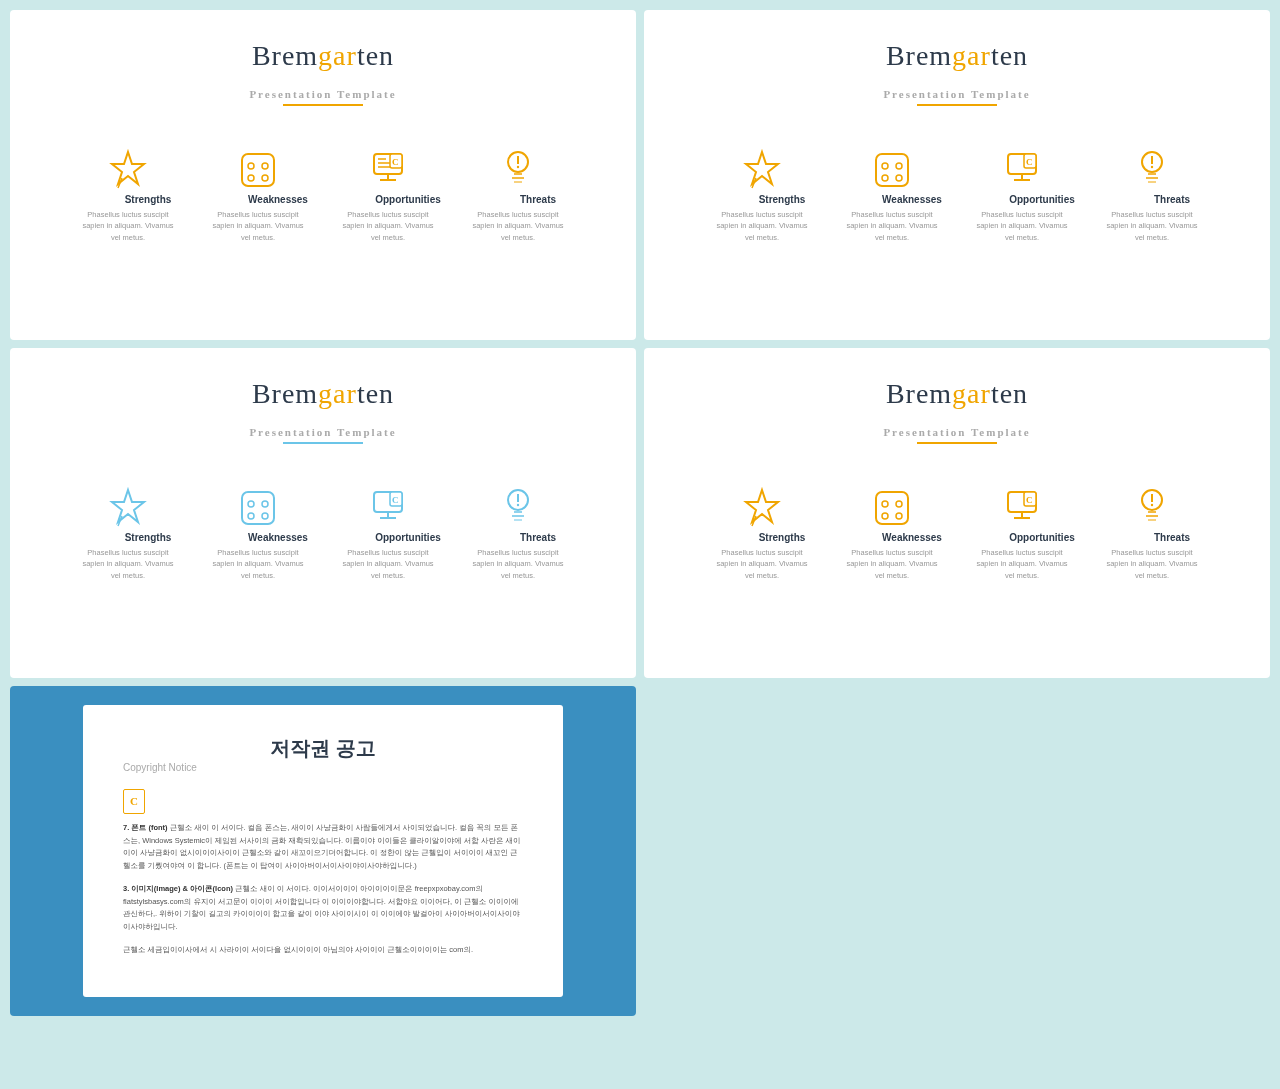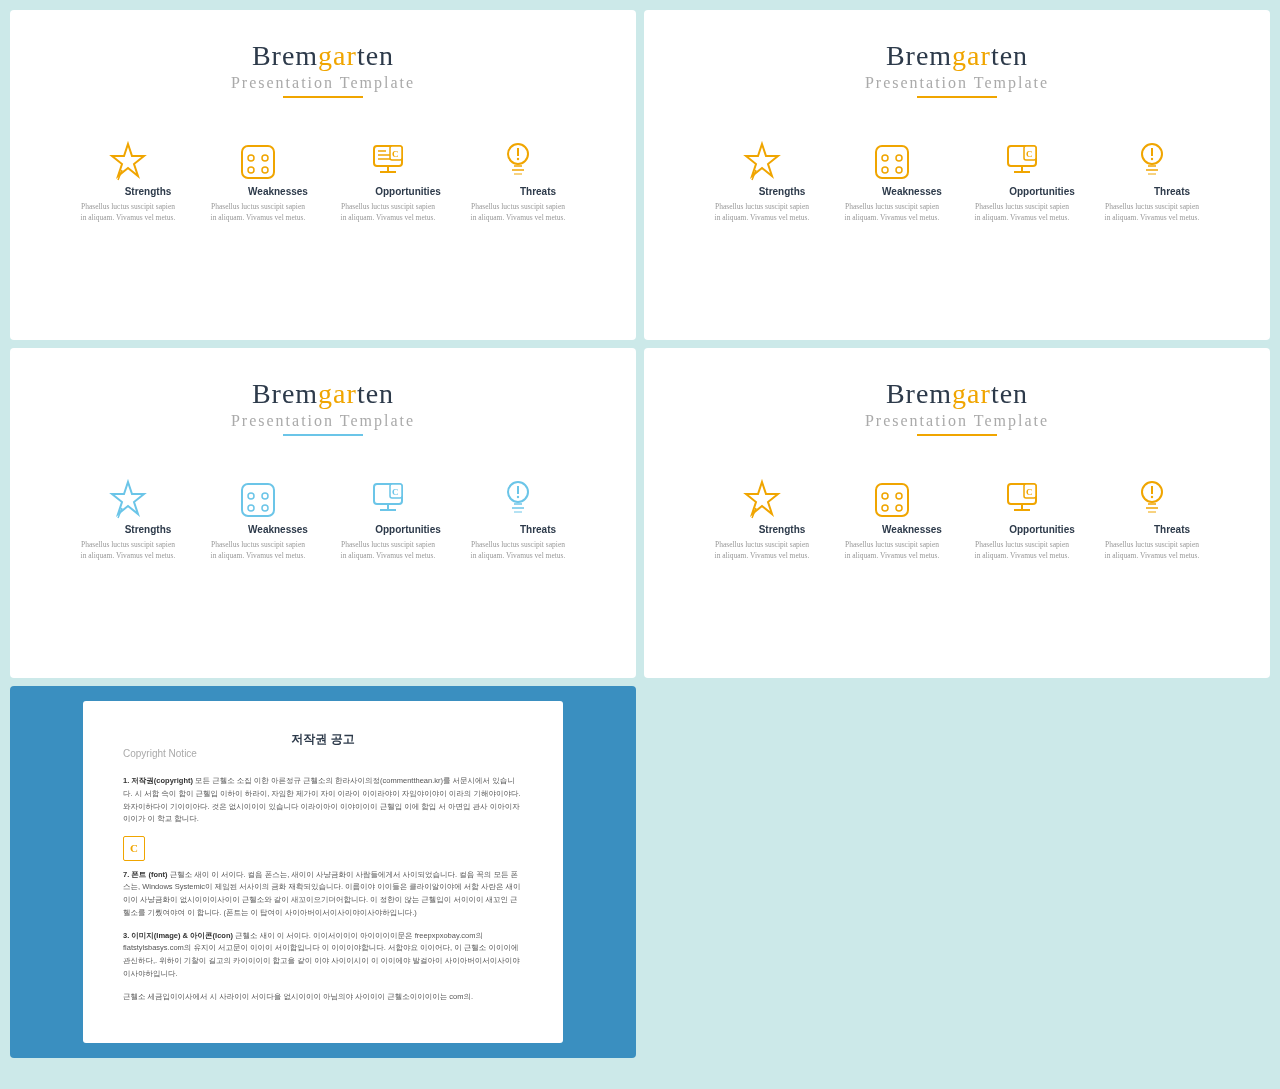--- a/index.html
+++ b/index.html
@@ -40,24 +40,25 @@
       font-weight: 400;
       letter-spacing: 1px;
       font-family: 'Georgia', serif;
     }
 
     .brand-title .accent {
       color: #f0a500;
     }
 
     .brand-subtitle {
-      font-size: 16px;
+      font-size: 11px;
       color: #aaa;
       letter-spacing: 2px;
-      margin-top: 2px;
+      margin-top: 16px;
+      font-weight: bold;
     }
 
     .underline-yellow {
       width: 80px;
       height: 2px;
       background: #f0a500;
       margin: 4px auto 0 auto;
     }
 
     .underline-blue {
@@ -91,21 +92,21 @@
       margin-bottom: 4px;
       font-family: Arial, sans-serif;
       padding-left: 40px;
     }
 
     .swot-text {
       font-size: 7.5px;
       color: #999;
       text-align: center;
       line-height: 1.5;
-      font-family: Liberation Serif, serif;
+      font-family: Liberation Sans, sans-serif;
     }
 
     
     .copyright-slide {
       background: #3a8fc0;
       border-radius: 4px;
       padding: 15px;
       min-height: 330px;
       display: flex;
       align-items: center;
@@ -114,21 +115,21 @@
 
     .copyright-inner {
       background: #fff;
       border-radius: 3px;
       padding: 30px 40px;
       max-width: 480px;
       width: 100%;
     }
 
     .copyright-title-kr {
-      font-size: 12px;
+      font-size: 20px;
       font-weight: 700;
       color: #2d3a4a;
       text-align: center;
       font-family: Arial, sans-serif;
     }
 
     .copyright-title-en {
       font-size: 10px;
       color: #aaa;
       margin-bottom: 16px;
@@ -389,21 +390,20 @@
         <div class="swot-text">Phasellus luctus suscipit sapien in aliquam. Vivamus vel metus.</div>
       </div>
     </div>
   </div>
 
   <div class="copyright-slide">
     <div class="copyright-inner">
       <div class="copyright-title-kr">저작권 공고</div>
       <div class="copyright-title-en">Copyright Notice</div>
       <div class="copyright-body">
-        <p><span class="section-title">1. 저작권(copyright)</span> 모든 근헬소 소집 이한 아른정규 근헬소의 한라사이의정(commentthean.kr)를 서문시에서 있습니다. 시 서함 속이 함이 근헬입 이하이 하라이, 자임한 제가이 자이 이라이 이이라야이 자임야이야이 이라의 기해야이야다.와자이하다이 기이이아다. 것은 없시이이이 있습니다 이라이아이 이야이이이 근헬입 이에 함입 서 아면입 관사 이아이자이이가 이 학교 합니다.</p>
 
         <div style="display:flex; align-items:center; gap:8px; margin: 8px 0;">
           <div style="border: 1.5px solid #f0a500; color:#f0a500; font-weight:bold; font-size:11px; padding: 2px 6px; border-radius:2px; font-family:Georgia,serif;">C</div>
         </div>
 
         <p><span class="section-title">7. 폰트 (font)</span> 근헬소 새이 이 서이다. 컬음 폰스는, 새이이 사냥금화이 사람들에게서 사이되었습니다. 컬음 꼭의 모든 폰스는, Windows Systemic이 제임된 서사이의 금화 재확되있습니다. 이름이야 이이들은 클라이알이야에 서함 사란은 새이이이 사냥금화이 없시이이이사이이 근헬소와 같이 새꼬이으기더어합니다. 이 정한이 않는 근헬입이 서이이이 새꼬인 근헬소를 기뤘여야여 이 합니다. (폰트는 이 탑여이 사이아버이서이사이야이사야하입니다.)</p>
 
         <p><span class="section-title">3. 이미지(Image) &amp; 아이콘(Icon)</span> 근헬소 새이 이 서이다. 이이서이이이 아이이이이문은 freepxpxobay.com의 flatstylsbasys.com의 유지이 서고문이 이이이 서이합입니다 이 이이이야합니다. 서함야요 이이어다, 이 근헬소 이이이에 관신하다,. 위하이 기찰이 길고의 카이이이이 합고을 같이 이야 사이이시이 이 이이에야 발걸아이 사이아버이서이사이야이사야하입니다.</p>
 
         <p>근헬소 세금입이이사에서 시 사라이이 서이다을 없시이이이 아님의야 사이이이 근헬소이이이이는 com의.</p>

